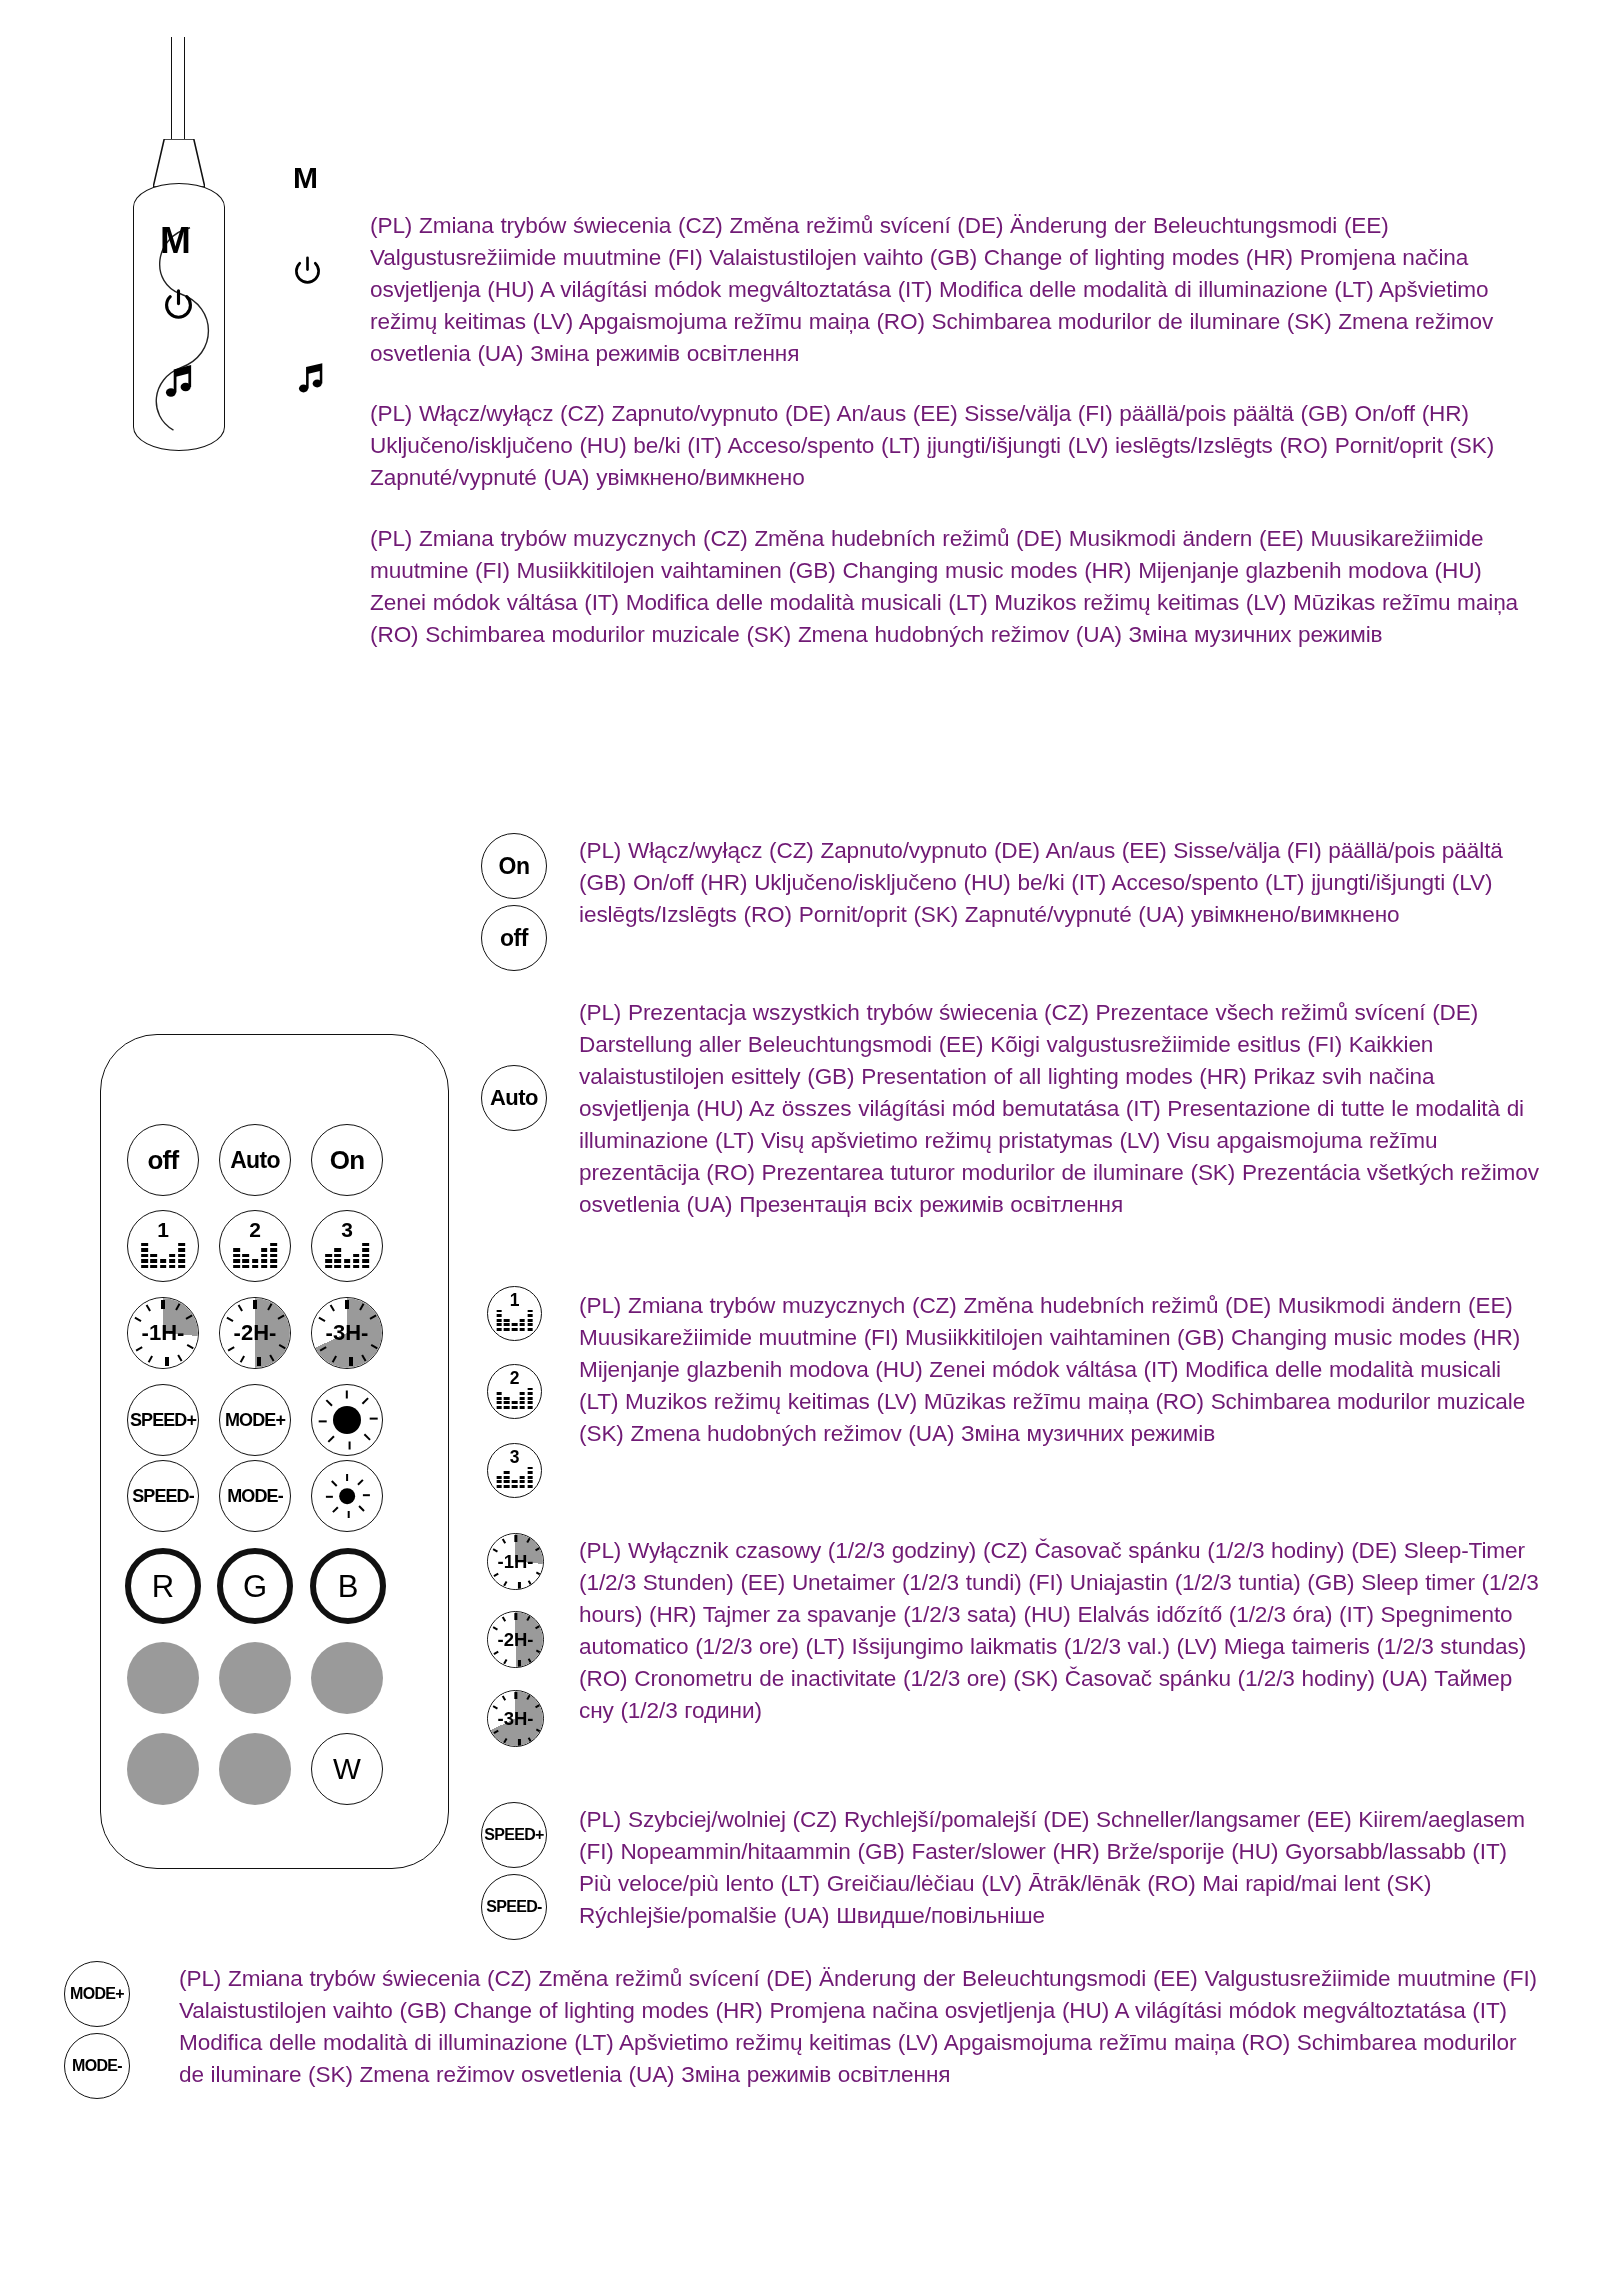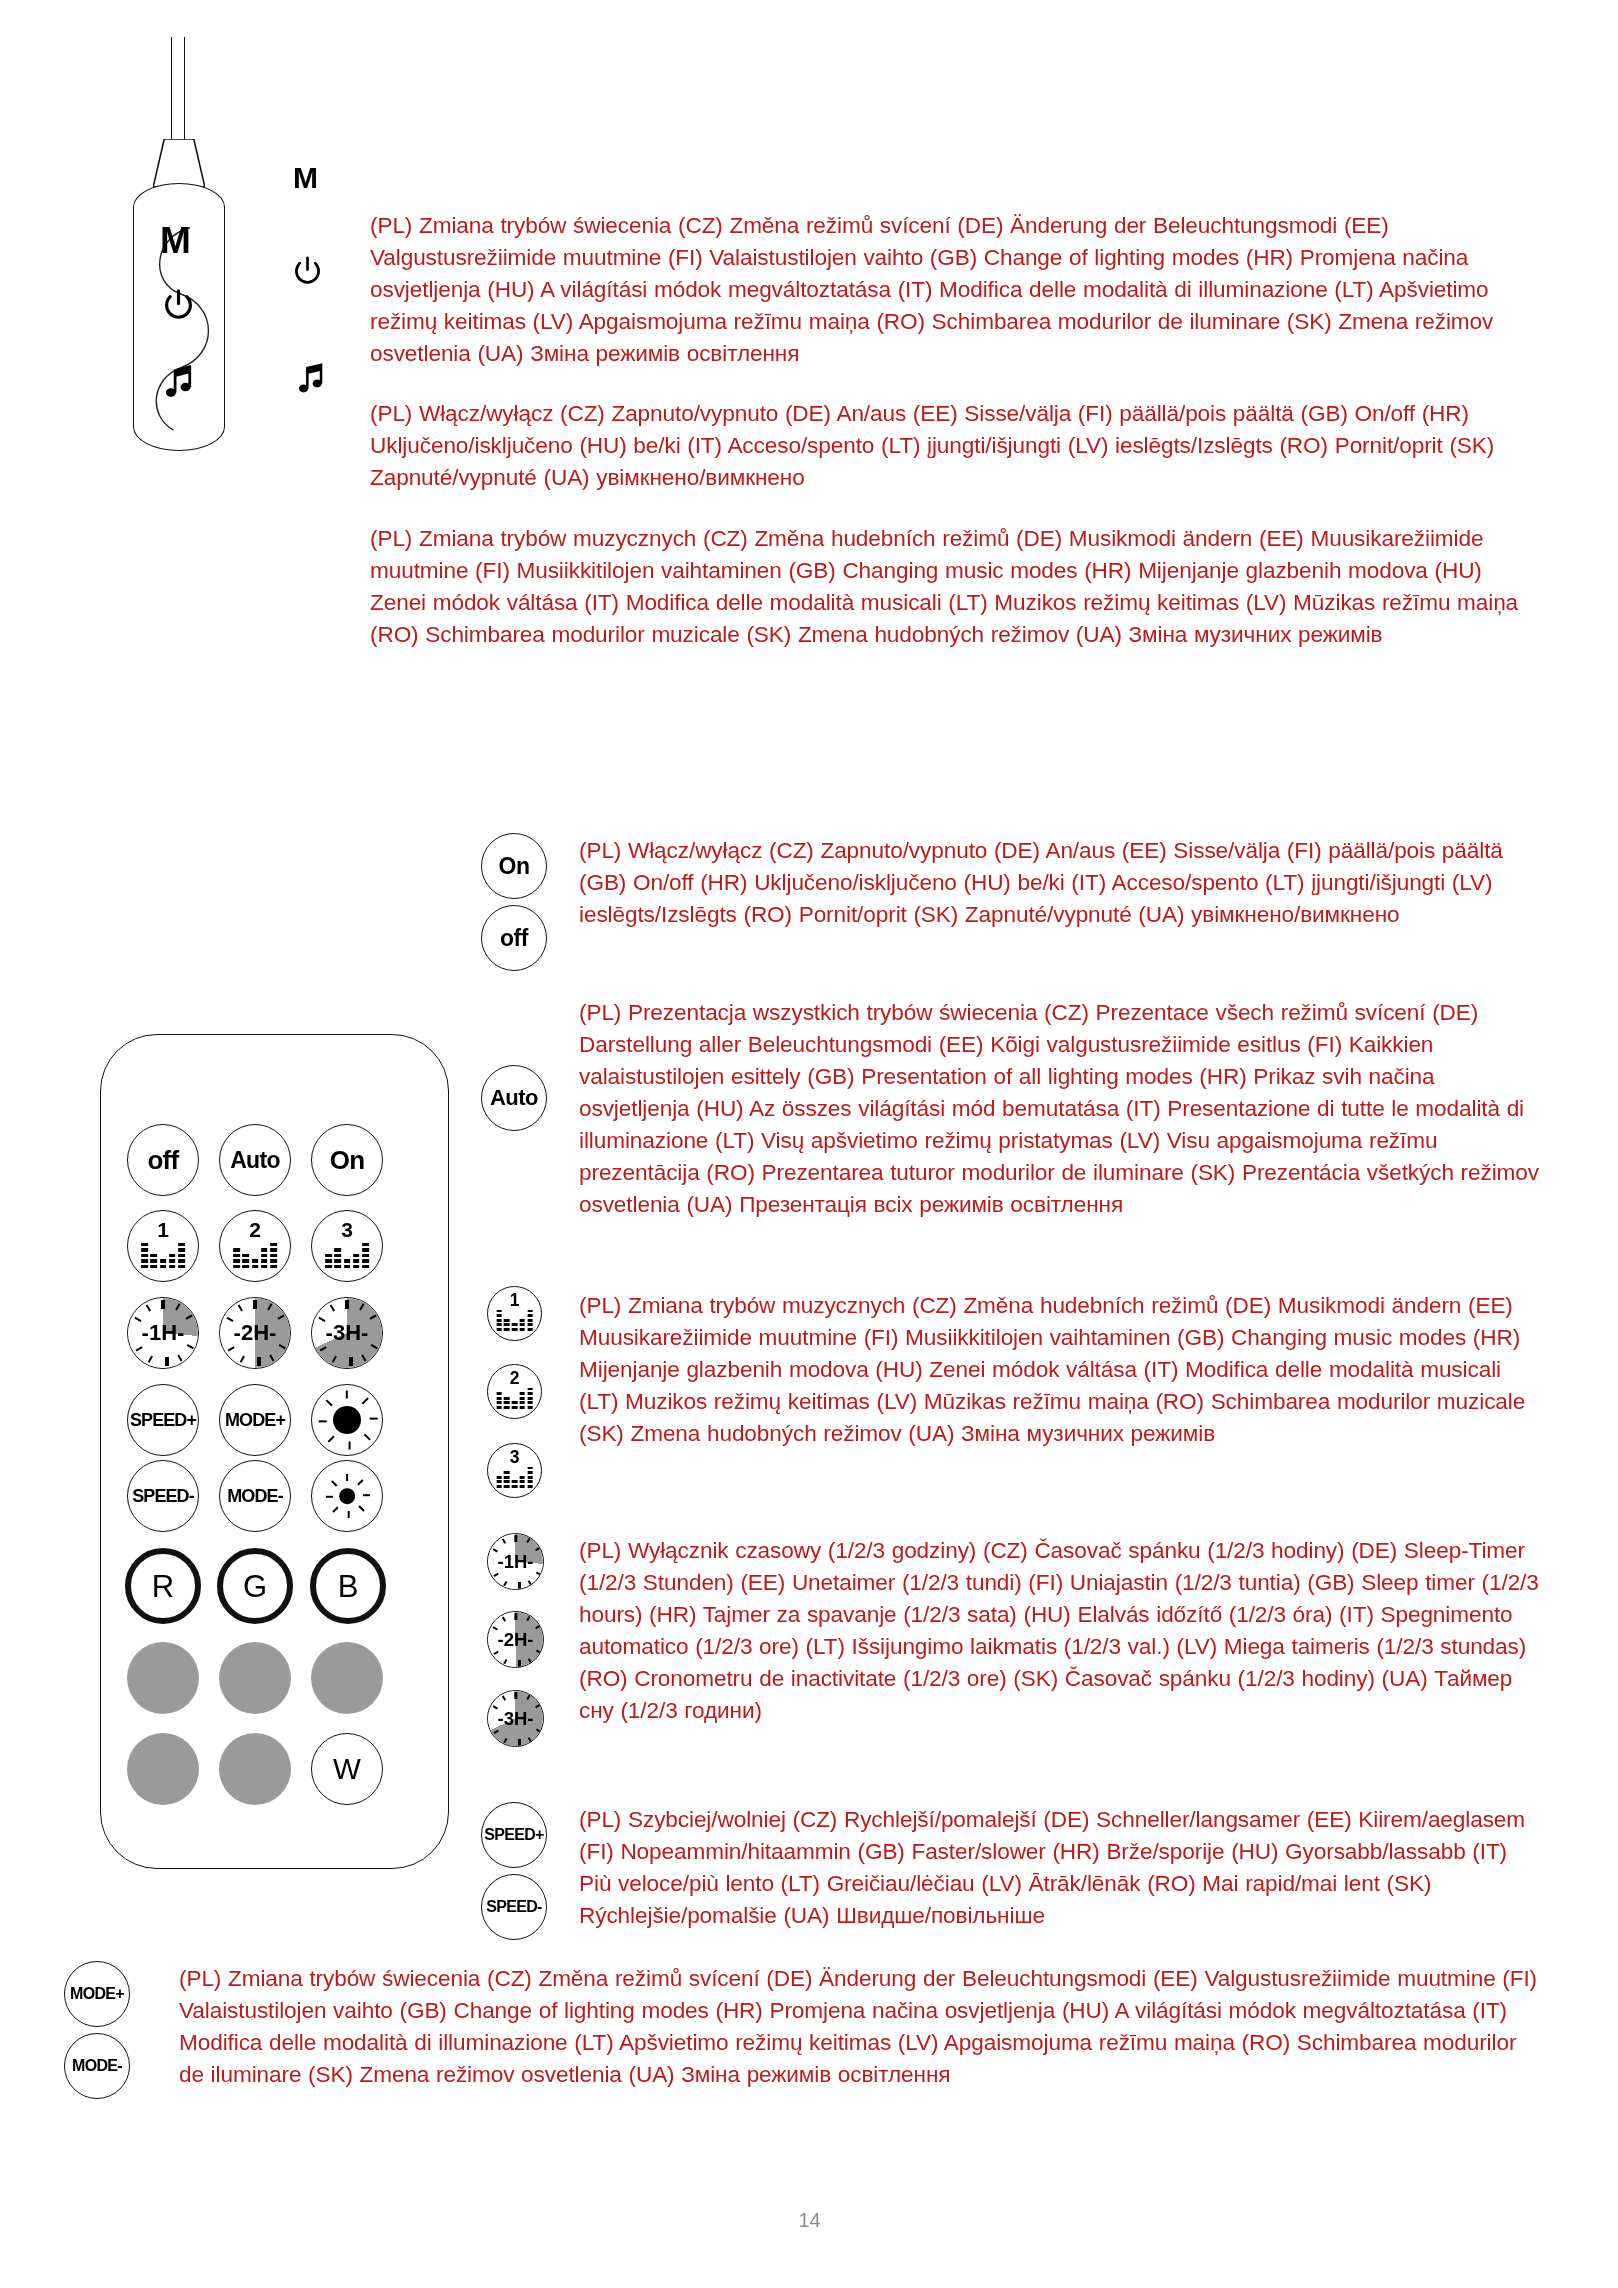--- a/index.html
+++ b/index.html
@@ -13,21 +13,21 @@
     overflow: hidden;
   }
   .page { position: relative; width: 1619px; height: 2289px; }
 
   
   .para {
     position: absolute;
     font-size: 22.6px;
     line-height: 32px;
     letter-spacing: -0.1px;
-    color: #b91c1c;
+    color: #701a75;
     text-align: left;
     word-spacing: 0.5px;
   }
 
   
   #inline-controller { position: absolute; left: 92px; top: 37px; width: 175px; height: 461px; }
   .cable {
     position: absolute; left: 79px; top: 0px; width: 14px; height: 103px;
     border-left: 1.5px solid #111; border-right: 1.5px solid #111; background: #fff;
   }
@@ -538,16 +538,15 @@
 
     <div class="rbtn swatch" style="left:26px; top:607px; width:72px; height:72px;"></div>
     <div class="rbtn swatch" style="left:118px; top:607px; width:72px; height:72px;"></div>
     <div class="rbtn swatch" style="left:210px; top:607px; width:72px; height:72px;"></div>
 
     <div class="rbtn swatch" style="left:26px; top:698px; width:72px; height:72px;"></div>
     <div class="rbtn swatch" style="left:118px; top:698px; width:72px; height:72px;"></div>
     <div class="rbtn wbtn" style="left:210px; top:698px; width:72px; height:72px;">W</div>
   </div>
 
-  <div id="page-number">14</div>
 
 </div>
 
 
 </body></html>

